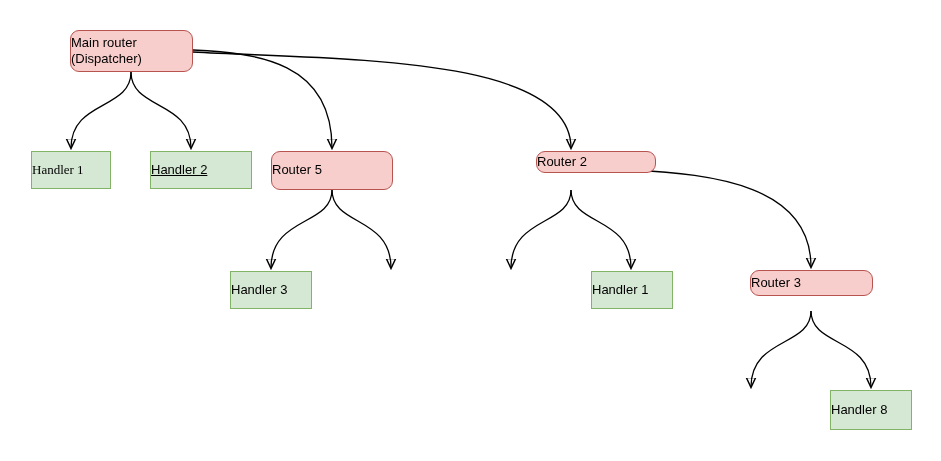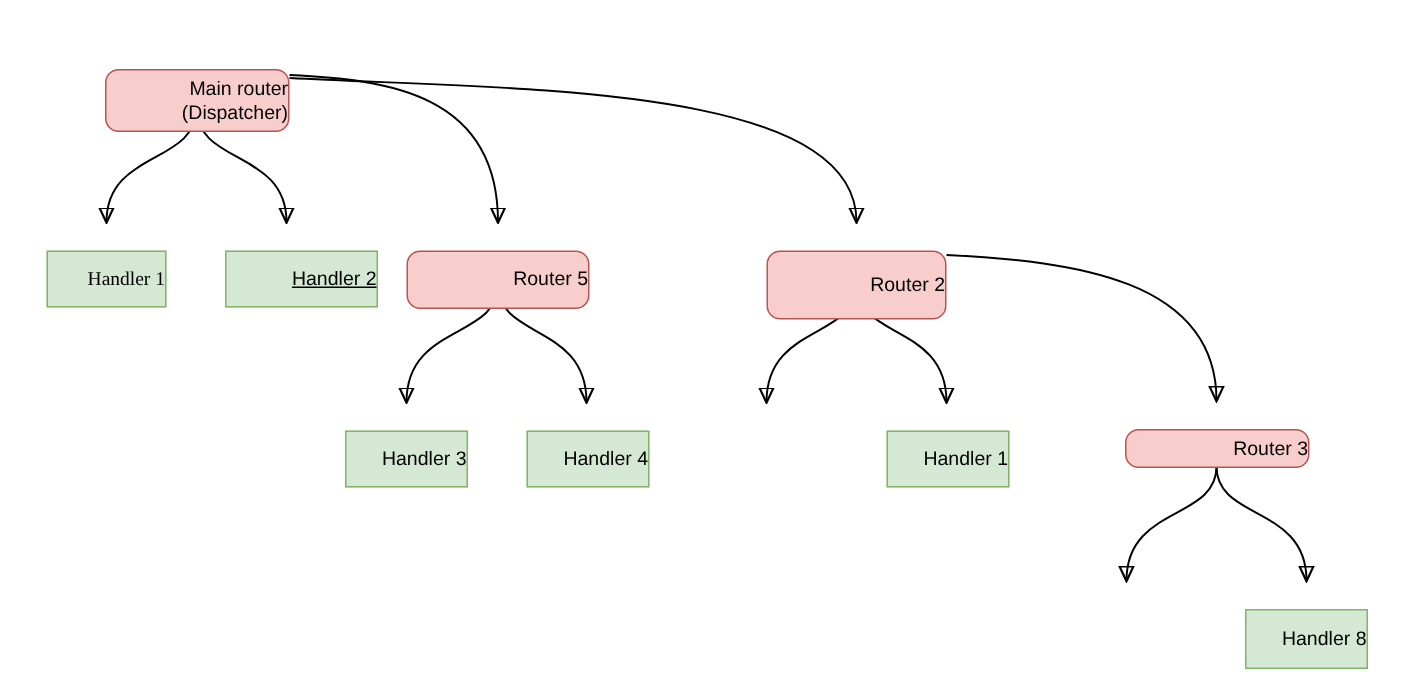--- a/index.html
+++ b/index.html
@@ -9,25 +9,24 @@
     background:var(--bg,#ffffff);
     font-family:"Liberation Sans","DejaVu Sans",sans-serif;
     overflow:hidden;
   }
   .edges{position:absolute;left:0;top:0;width:941px;height:461px;}
   .edges path{fill:none;stroke:var(--edge,#000000);stroke-width:1.3px;}
   .node{
     position:absolute;
     box-sizing:border-box;
     display:flex;flex-direction:column;
-    align-items:flex-end;justify-content:center;
+    align-items:flex-start;justify-content:center;
     font-size:13px;line-height:1.25;color:#000000;
     text-align:center;
     white-space:nowrap;
-    margin-top:16px;
   }
   .node.router{
     background:var(--router-fill,#f8cecc);
     border:1px solid var(--router-border,#b85450);
     border-radius:9px;
   }
   .node.handler{
     background:var(--handler-fill,#d5e8d4);
     border:1px solid var(--handler-border,#82b366);
   }
@@ -66,31 +65,28 @@
   </div>
 
   <div class="node handler" style="left:150px;top:151px;width:102px;height:38px;text-decoration:underline;">
     <span>Handler 2</span>
   </div>
 
   <div class="node router" style="left:271px;top:151px;width:122px;height:39px;">
     <span>Router 5</span>
   </div>
 
-  <div class="node router" style="left:511px;top:151px;width:120px;height:46px;padding-left:33px;">
+  <div class="node router" style="left:536px;top:151px;width:120px;height:22px;">
     <span>Router 2</span>
   </div>
 
   <div class="node handler" style="left:230px;top:271px;width:82px;height:38px;">
     <span>Handler 3</span>
   </div>
 
-  <div class="node handler" style="left:351px;top:271px;width:82px;height:38px;">
-    <span>Handler 4</span>
-  </div>
 
 
   <div class="node handler" style="left:591px;top:271px;width:82px;height:38px;">
     <span>Handler 1</span>
   </div>
 
   <div class="node router" style="left:750px;top:270px;width:123px;height:26px;">
     <span>Router 3</span>
   </div>
 

